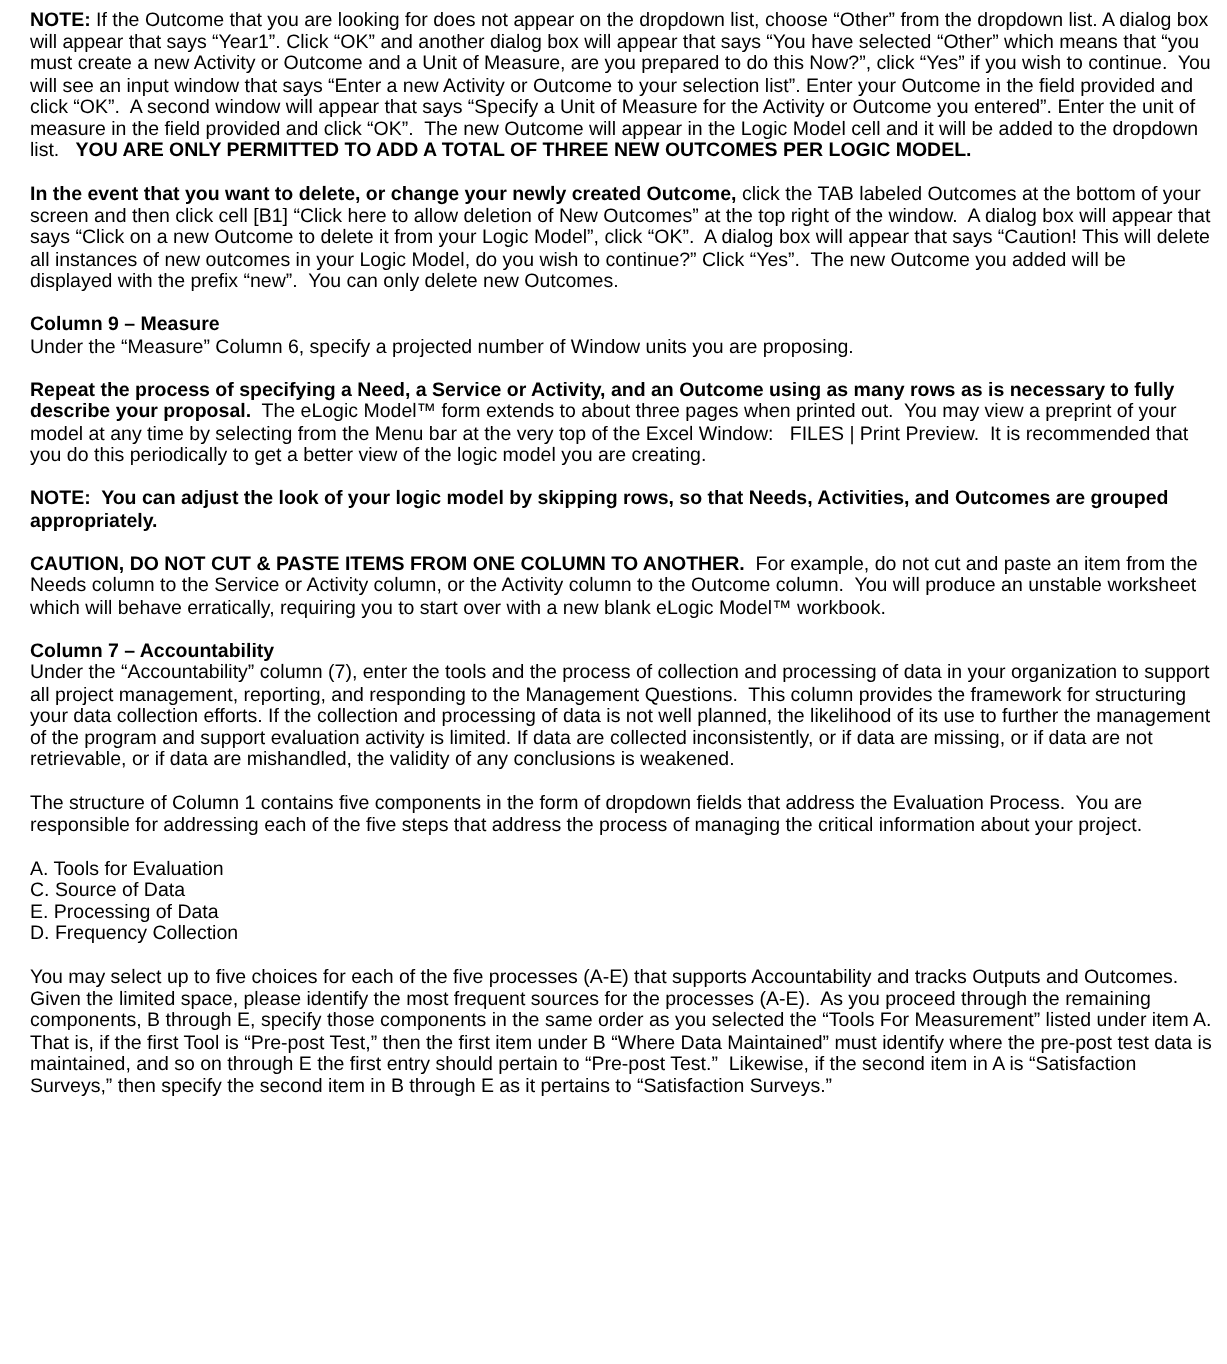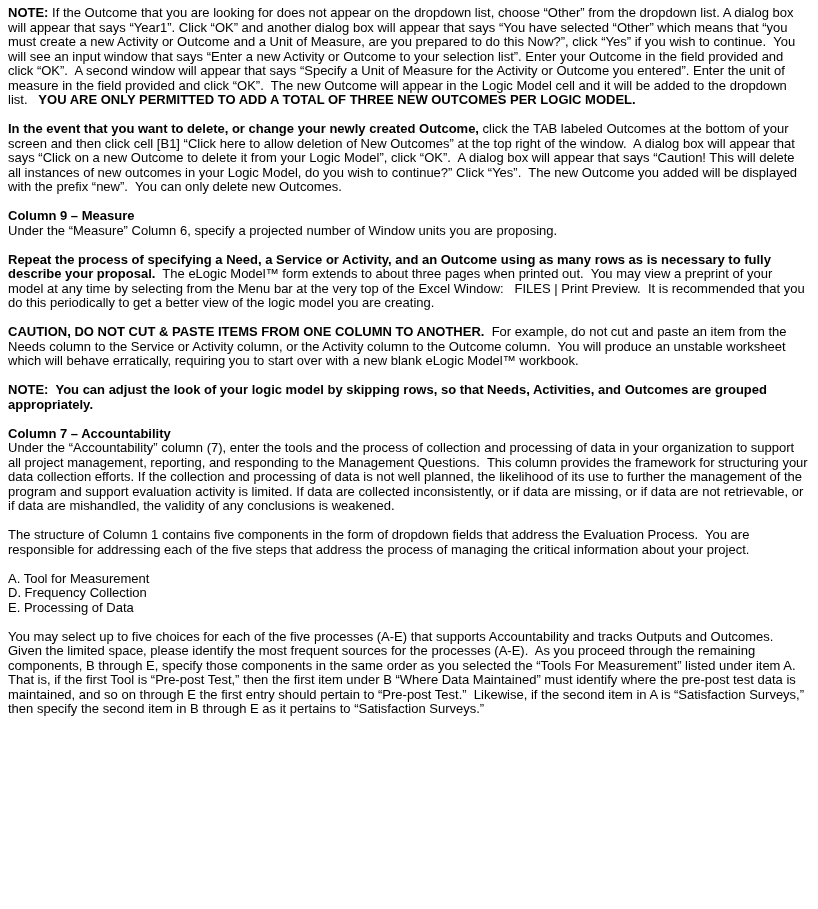--- a/index.html
+++ b/index.html
@@ -9,21 +9,21 @@
   }
   body {
     width: 818px;
     height: 909px;
     overflow: hidden;
   }
   .page {
     box-sizing: border-box;
     width: 812px;
     min-height: 909px;
-    padding: 6px 4px 10px 8px;
+    padding: 6px 4px 10px 20px;
     font-family: "Liberation Sans", "DejaVu Sans", sans-serif;
     font-size: 13px;
     line-height: 14.5px;
     color: #000000;
     background: #ffffff;
   }
   p.block {
     margin: 0 0 14.5px 0;
     white-space: pre-wrap;
   }
@@ -41,29 +41,30 @@
 <div class="page">
 
   <p class="block"><b>NOTE:</b><span> If the Outcome that you are looking for does not appear on the dropdown list, choose “Other” from the dropdown list. A dialog box will appear that says “Year1”. Click “OK” and another dialog box will appear that says “You have selected “Other” which means that “you must create a new Activity or Outcome and a Unit of Measure, are you prepared to do this Now?”, click “Yes” if you wish to continue.  You will see an input window that says “Enter a new Activity or Outcome to your selection list”. Enter your Outcome in the field provided and click “OK”.  A second window will appear that says “Specify a Unit of Measure for the Activity or Outcome you entered”. Enter the unit of measure in the field provided and click “OK”.  The new Outcome will appear in the Logic Model cell and it will be added to the dropdown list.   </span><b>YOU ARE ONLY PERMITTED TO ADD A TOTAL OF THREE NEW OUTCOMES PER LOGIC MODEL.</b></p>
 
   <p class="block"><b>In the event that you want to delete, or change your newly created Outcome,</b><span> click the TAB labeled Outcomes at the bottom of your screen and then click cell [B1] “Click here to allow deletion of New Outcomes” at the top right of the window.  A dialog box will appear that says “Click on a new Outcome to delete it from your Logic Model”, click “OK”.  A dialog box will appear that says “Caution! This will delete all instances of new outcomes in your Logic Model, do you wish to continue?” Click “Yes”.  The new Outcome you added will be displayed with the prefix “new”.  You can only delete new Outcomes.</span></p>
 
   <p class="block"><b>Column 9 – Measure</b><br><span>Under the “Measure” Column 6, specify a projected number of Window units you are proposing.</span></p>
 
   <p class="block"><b>Repeat the process of specifying a Need, a Service or Activity, and an Outcome using as many rows as is necessary to fully describe your proposal.</b><span>  The eLogic Model™ form extends to about three pages when printed out.  You may view a preprint of your model at any time by selecting from the Menu bar at the very top of the Excel Window:   FILES | Print Preview.  It is recommended that you do this periodically to get a better view of the logic model you are creating.</span></p>
 
+  <p class="block"><b>NOTE:  You can adjust the look of your logic model by skipping rows, so that Needs, Activities, and Outcomes are grouped appropriately.</b></p>
+
   <p class="block"><b>CAUTION, DO NOT CUT &amp; PASTE ITEMS FROM ONE COLUMN TO ANOTHER.</b><span>  For example, do not cut and paste an item from the Needs column to the Service or Activity column, or the Activity column to the Outcome column.  You will produce an unstable worksheet which will behave erratically, requiring you to start over with a new blank eLogic Model™ workbook.</span></p>
-
-  <p class="block"><b>NOTE:  You can adjust the look of your logic model by skipping rows, so that Needs, Activities, and Outcomes are grouped appropriately.</b></p>
 
   <p class="block"><b>Column 7 – Accountability</b><br><span>Under the “Accountability” column (7), enter the tools and the process of collection and processing of data in your organization to support all project management, reporting, and responding to the Management Questions.  This column provides the framework for structuring your data collection efforts. If the collection and processing of data is not well planned, the likelihood of its use to further the management of the program and support evaluation activity is limited. If data are collected inconsistently, or if data are missing, or if data are not retrievable, or if data are mishandled, the validity of any conclusions is weakened.</span></p>
 
   <p class="block"><span>The structure of Column 1 contains five components in the form of dropdown fields that address the Evaluation Process.  You are responsible for addressing each of the five steps that address the process of managing the critical information about your project.</span></p>
 
   <div class="list-block">
-    <div class="list-line">A. Tool for Measurement</div>
+    <div class="list-line">A. Tools for Evaluation</div>
+    <div class="list-line">C. Source of Data</div>
+    <div class="list-line">E. Processing of Data</div>
     <div class="list-line">D. Frequency Collection</div>
-    <div class="list-line">E. Processing of Data</div>
   </div>
 
   <p class="block"><span>You may select up to five choices for each of the five processes (A-E) that supports Accountability and tracks Outputs and Outcomes.  Given the limited space, please identify the most frequent sources for the processes (A-E).  As you proceed through the remaining components, B through E, specify those components in the same order as you selected the “Tools For Measurement” listed under item A.  That is, if the first Tool is “Pre-post Test,” then the first item under B “Where Data Maintained” must identify where the pre-post test data is maintained, and so on through E the first entry should pertain to “Pre-post Test.”  Likewise, if the second item in A is “Satisfaction Surveys,” then specify the second item in B through E as it pertains to “Satisfaction Surveys.”</span></p>
 
 </div>
 
 </body></html>

